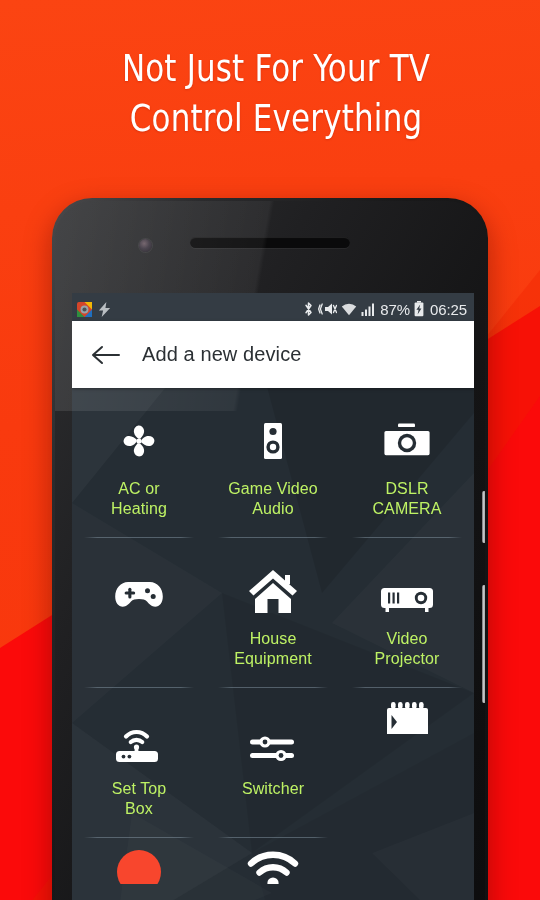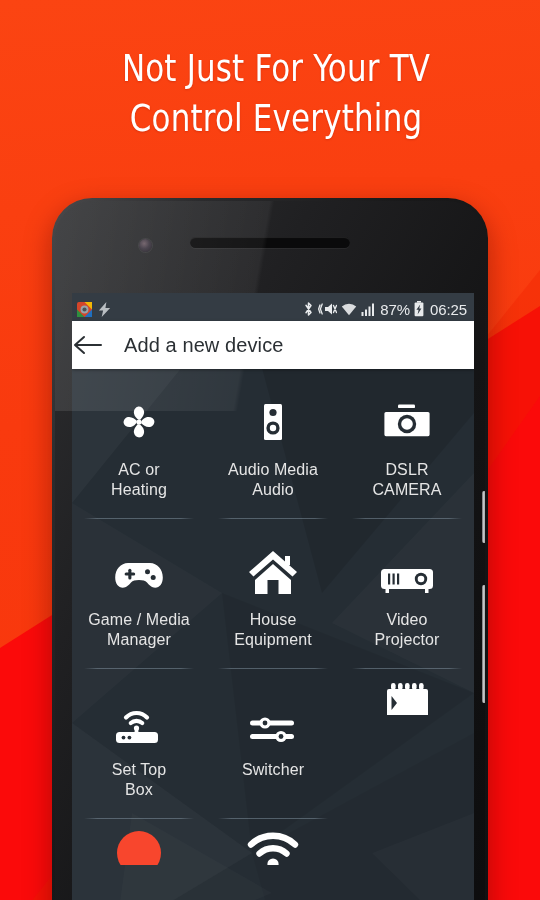--- a/index.html
+++ b/index.html
@@ -95,41 +95,41 @@
     padding:4px 7px 0 5px; color:#e8eaec;
   }
   .sb-left{ display:flex; align-items:center; gap:6px; }
   .sb-right{ margin-left:auto; display:flex; align-items:center; gap:4px;
              font-size:15px; letter-spacing:-.1px; }
   .sb-right .pct{ font-size:15px; }
   .sb-time{ font-size:15px; margin-left:2px; }
 
   
   .toolbar{
-    position:relative; height:48px; background:#ffffff;
-    display:flex; align-items:center; gap:22px; z-index:3;
+    position:relative; height:67px; background:#ffffff;
+    display:flex; align-items:center; padding-left:18px; gap:22px; z-index:3;
     box-shadow:0 1px 3px rgba(0,0,0,.35);
   }
   .toolbar-title{
     font-size:20px; color:#2b3034; font-weight:400; letter-spacing:.1px;
   }
 
   
   .grid{
     position:relative; z-index:2;
     display:grid; grid-template-columns:repeat(3,1fr);
   }
   .cell{
     position:relative;
     display:flex; flex-direction:column; align-items:center;
     padding-top:26px; height:150px;
   }
   .cell .icon{ height:52px; display:flex; align-items:flex-end; justify-content:center; }
   .cell .label{
-    margin-top:13px; text-align:center; color:#e5e5e5;
+    margin-top:13px; text-align:center; color:#bef264;
     font-size:16px; line-height:20px; letter-spacing:.1px;
   }
   .cell::after{
     content:""; position:absolute; left:12px; right:12px; bottom:0; height:1px;
     background:linear-gradient(90deg,rgba(150,170,185,0) 0%,rgba(150,170,185,.42) 12%,rgba(150,170,185,.42) 88%,rgba(150,170,185,0) 100%);
   }
   .cell.partial{ height:46px; padding-top:12px; overflow:hidden; }
   .cell.partial::after{ display:none; }
   .fab-circle{ width:44px; height:44px; border-radius:50%; }
   svg{ display:block; }
@@ -256,21 +256,21 @@
         <div class="cell">
           <div class="icon">
             <svg width="50" height="50" viewBox="0 0 50 50">
               <rect x="16" y="7" width="18" height="36" rx="1.5" fill="#ffffff"></rect>
               <circle cx="25" cy="15.5" r="3.6" fill="#252d34"></circle>
               <circle cx="25" cy="31" r="6.6" fill="#252d34"></circle>
               <circle cx="25" cy="31" r="3.2" fill="#ffffff"></circle>
             </svg>
           </div>
           <div class="label">
-            <div>Audio Media</div>
+            <div>Game Video</div>
             <div>Audio</div>
           </div>
         </div>
 
         <div class="cell">
           <div class="icon">
             <svg width="50" height="50" viewBox="0 0 50 50">
               <rect x="16" y="7.5" width="17" height="3.6" rx="1.2" fill="#ffffff"></rect>
               <path d="M4 15h42a1.6 1.6 0 0 1 1.6 1.6v21A1.6 1.6 0 0 1 46 39.2H4A1.6 1.6 0 0 1 2.4 37.6V16.6A1.6 1.6 0 0 1 4 15z" fill="#ffffff"></path>
               <circle cx="6.8" cy="18.8" r="2.6" fill="#ffffff"></circle>
@@ -286,24 +286,20 @@
 
         <div class="cell">
           <div class="icon">
             <svg width="52" height="44" viewBox="0 0 52 44">
               <path d="M15 10h22c7.2 0 12.8 6.4 12.8 14.5 0 6.2-3.2 10.2-7.6 10.2-3.6 0-5.9-2.6-8.2-5.2-1.8-2-4.2-2.6-8-2.6s-6.2.6-8 2.6c-2.3 2.6-4.6 5.2-8.2 5.2C5.4 34.7 2.2 30.7 2.2 24.5 2.2 16.4 7.8 10 15 10z" fill="#ffffff"></path>
               <rect x="11.6" y="19.5" width="10.6" height="3.1" rx="1.5" fill="#252d34"></rect>
               <rect x="15.3" y="15.8" width="3.1" height="10.6" rx="1.5" fill="#252d34"></rect>
               <circle cx="34.5" cy="18.8" r="2.5" fill="#252d34"></circle>
               <circle cx="40.2" cy="24.6" r="2.5" fill="#252d34"></circle>
             </svg>
-          </div>
-          <div class="label">
-            <div>Game / Media</div>
-            <div>Manager</div>
           </div>
         </div>
 
         <div class="cell">
           <div class="icon">
             <svg width="50" height="48" viewBox="0 0 50 48">
               <path d="M25 2 L49 23 L44.5 27.5 L25 10.5 L5.5 27.5 L1 23 Z" fill="#ffffff"></path>
               <rect x="37" y="7" width="5" height="9" fill="#ffffff"></rect>
               <path d="M25 15 L43 31 L43 45 L7 45 L7 31 Z" fill="#ffffff"></path>
               <rect x="19.5" y="31" width="11" height="14" fill="#252d34"></rect>

